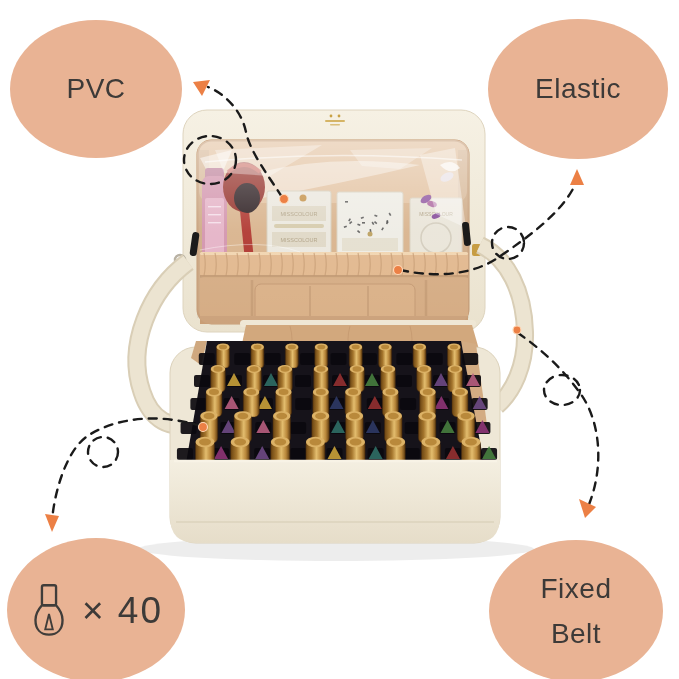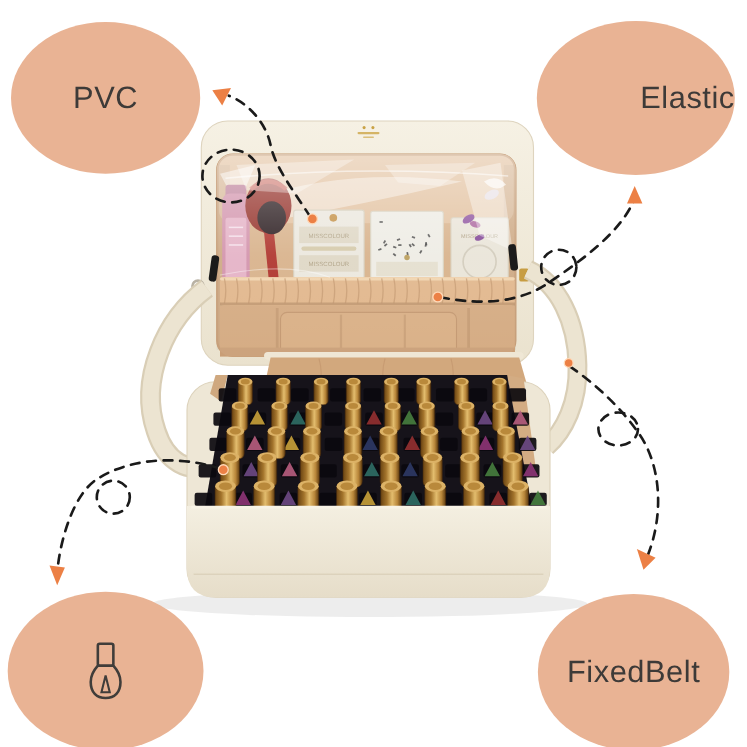--- a/index.html
+++ b/index.html
@@ -4,25 +4,25 @@
 <style>
   html,body{margin:0;padding:0;background:#ffffff;}
   .canvas{
     position:relative;width:679px;height:679px;overflow:hidden;background:#ffffff;
     font-family:"Liberation Sans",sans-serif;
   }
   .art{position:absolute;left:0;top:0;}
   .bubble{
     position:absolute;border-radius:50%;
     background:var(--bubble-bg,#e9b394);color:var(--bubble-text,#3d3a38);
-    display:flex;flex-direction:row;align-items:center;justify-content:center;
+    display:flex;flex-direction:column;align-items:center;justify-content:center;
     font-size:28px;line-height:1.62;letter-spacing:.5px;text-align:center;
   }
   .bubble.tl{left:10px;top:20px;width:172px;height:138px;}
-  .bubble.tr{left:488px;top:19px;width:180px;height:140px;justify-content:flex-end;}
+  .bubble.tr{left:488px;top:19px;width:180px;height:140px;}
   .bubble.bl{left:7px;top:538px;width:178px;height:144px;flex-direction:row;gap:13px;}
   .bubble.br{left:489px;top:540px;width:174px;height:142px;}
   .capacity-label{font-size:37px;letter-spacing:2px;line-height:1;}
   .dash{fill:none;stroke:var(--arrow,#1a1a1a);stroke-width:2.4;stroke-dasharray:8 7;stroke-linecap:round;}
   .ahead{fill:var(--arrow-accent,#ec8045);}
   .adot{fill:var(--arrow-accent,#ec8045);stroke:#ffd9b8;stroke-width:1.2;}
   .packet-text{font-family:"Liberation Sans",sans-serif;fill:#ab9c7e;}
 </style>
 </head>
 <body>
@@ -454,19 +454,20 @@
   <div class="bubble tr">
     <div>Elastic</div>
   </div>
 
   <div class="bubble bl">
     <svg width="40" height="55" viewBox="0 0 34 46">
       <rect x="11" y="1.5" width="12" height="17" rx="1.5" fill="none" stroke="#403d3a" stroke-width="2"></rect>
       <path d="M11,18.5 h12 C27,23 28.5,26 28.5,31 C28.5,39 24,43.5 17,43.5 C10,43.5 5.5,39 5.5,31 C5.5,26 7,23 11,18.5 Z" fill="none" stroke="#403d3a" stroke-width="2"></path>
       <path d="M17,26 L13.8,39 L20.2,39 Z" fill="none" stroke="#403d3a" stroke-width="1.6"></path>
     </svg>
+    <span class="capacity-label">× 40</span>
   </div>
 
   <div class="bubble br">
     <div>Fixed</div>
     <div>Belt</div>
   </div>
 </div>
 
 </body></html>

